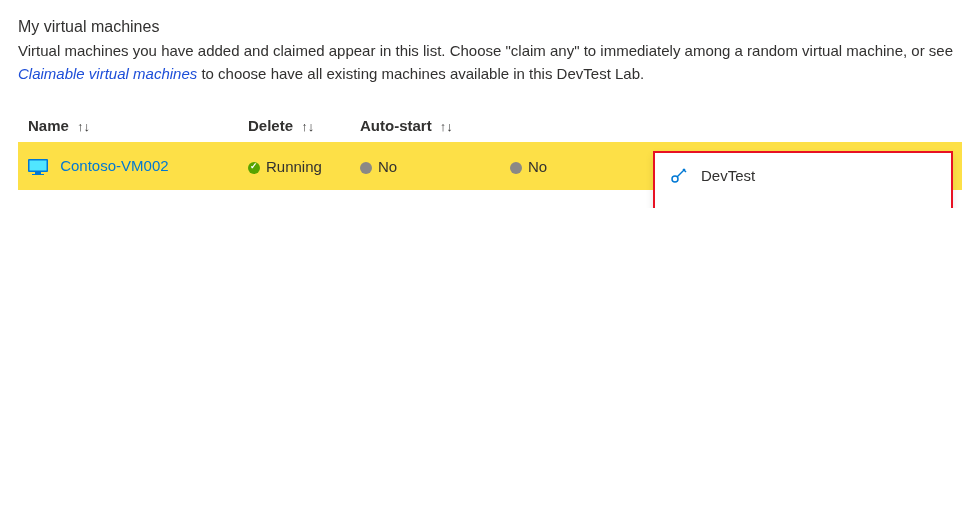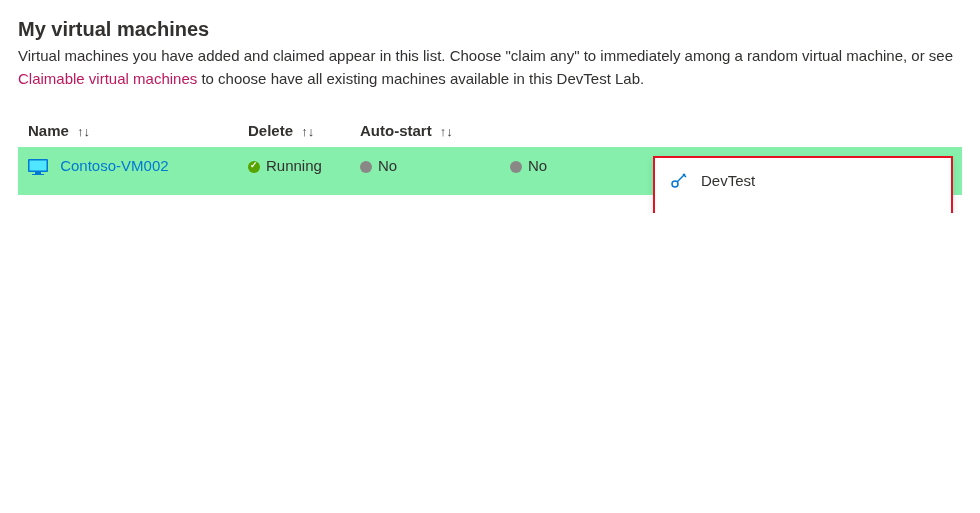--- a/index.html
+++ b/index.html
@@ -9,34 +9,35 @@
     }
     body {
       font-family: "Segoe UI", -apple-system, sans-serif;
       font-size: 14px;
       color: #323130;
       padding: 18px;
       width: 980px;
       background: #fff;
     }
     .section-title {
-      font-size: 20px;
-      font-weight: 700;
+      font-size: 16px;
+      font-weight: 400;
       margin-bottom: 4px;
     }
     .description {
       font-size: 15px;
       line-height: 1.5;
       color: #323130;
       margin-bottom: 24px;
       max-width: 940px;
     }
     .description a {
-      color: #be185d;
+      color: #1d4ed8;
       text-decoration: none;
+      font-style: italic;
     }
     .table-container {
       position: relative;
     }
     .vm-table {
       width: 100%;
     }
     .header-row {
       display: flex;
       padding: 8px 10px;
@@ -50,22 +51,23 @@
     .col-base { width: 120px; }
     .col-actions { flex: 1; text-align: right; }
     .sort-icon {
       display: inline-block;
       margin-left: 4px;
       font-size: 13px;
       font-weight: 400;
     }
     .data-row {
       display: flex;
+      align-items: center;
       padding: 10px 10px;
-      background: #86efac;
+      background: #fde047;
       font-size: 15px;
     }
     .vm-icon {
       display: inline-flex;
       vertical-align: middle;
       margin-right: 8px;
     }
     .vm-link {
       color: #0078d4;
       text-decoration: none;

